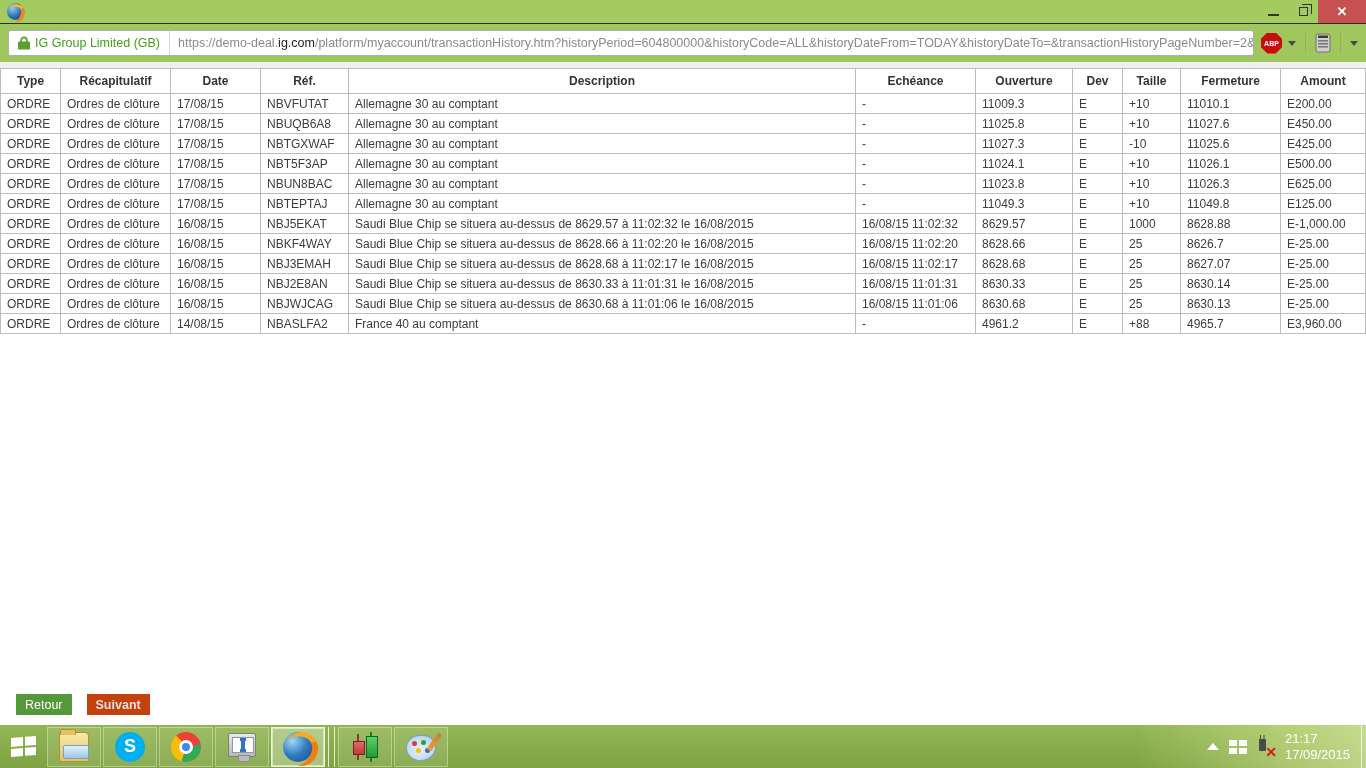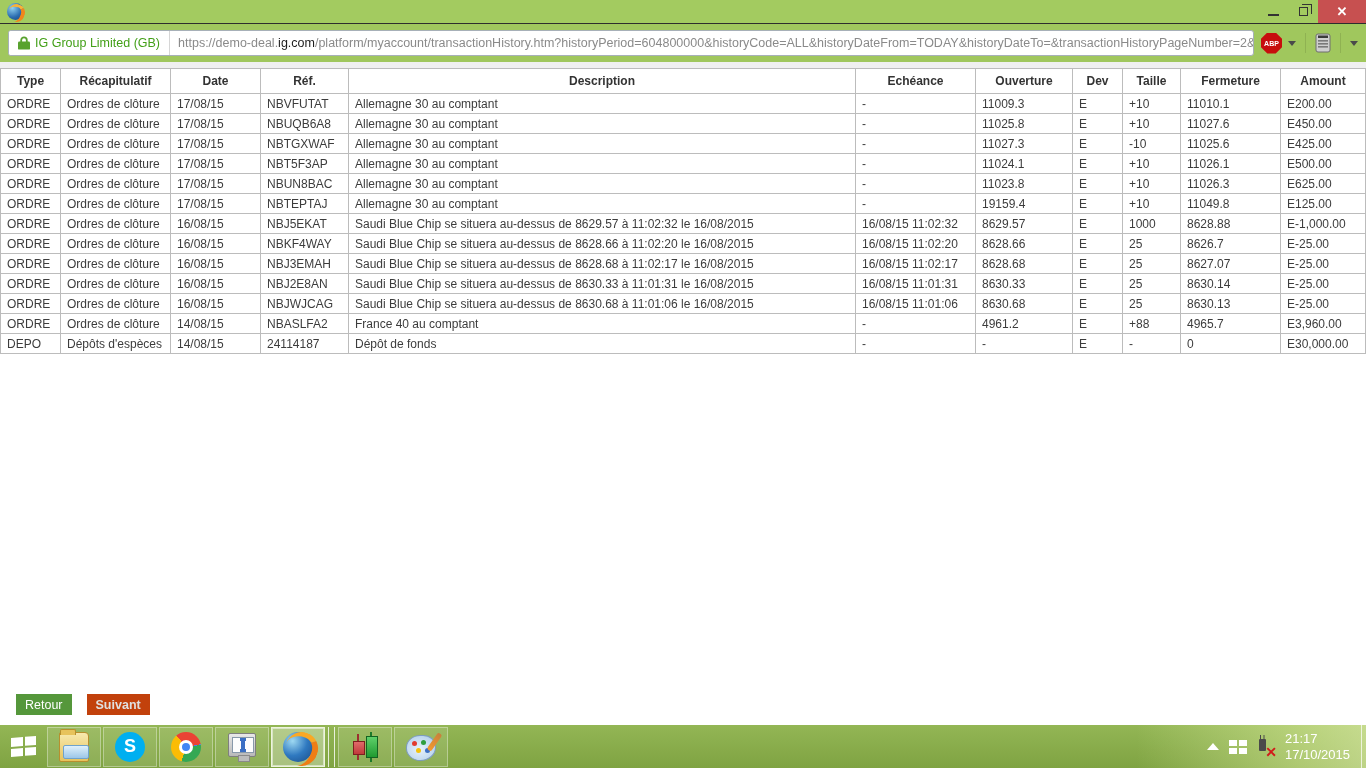--- a/index.html
+++ b/index.html
@@ -276,21 +276,21 @@
           <td>11026.3</td>
           <td>E625.00</td>
         </tr>
         <tr>
           <td>ORDRE</td>
           <td>Ordres de clôture</td>
           <td>17/08/15</td>
           <td>NBTEPTAJ</td>
           <td>Allemagne 30 au comptant</td>
           <td>-</td>
-          <td>19159.4</td>
+          <td>11049.3</td>
           <td>E</td>
           <td>+10</td>
           <td>11049.8</td>
           <td>E125.00</td>
         </tr>
         <tr>
           <td>ORDRE</td>
           <td>Ordres de clôture</td>
           <td>16/08/15</td>
           <td>NBJ5EKAT</td>
@@ -359,33 +359,20 @@
           <td>Ordres de clôture</td>
           <td>14/08/15</td>
           <td>NBASLFA2</td>
           <td>France 40 au comptant</td>
           <td>-</td>
           <td>4961.2</td>
           <td>E</td>
           <td>+88</td>
           <td>4965.7</td>
           <td>E3,960.00</td>
-        </tr>
-        <tr>
-          <td>DEPO</td>
-          <td>Dépôts d'espèces</td>
-          <td>14/08/15</td>
-          <td>24114187</td>
-          <td>Dépôt de fonds</td>
-          <td>-</td>
-          <td>-</td>
-          <td>E</td>
-          <td>-</td>
-          <td>0</td>
-          <td>E30,000.00</td>
         </tr>
       </tbody>
   </table>
 
   <div class="pager">
     <button class="btn btn-back">Retour</button>
     <button class="btn btn-next">Suivant</button>
   </div>
 </div>
 
@@ -429,17 +416,17 @@
         <span></span>
         <span></span>
         <span></span>
       </span>
     <span class="tray-net">
       <span class="plug"></span>
       <span class="redx">✕</span>
     </span>
     <div class="clock">
       <div>21:17</div>
-      <div>17/10/2015</div>
+      <div>17/09/2015</div>
     </div>
   </div>
   <div class="show-desktop"></div>
 </div>
 
 </body></html>

